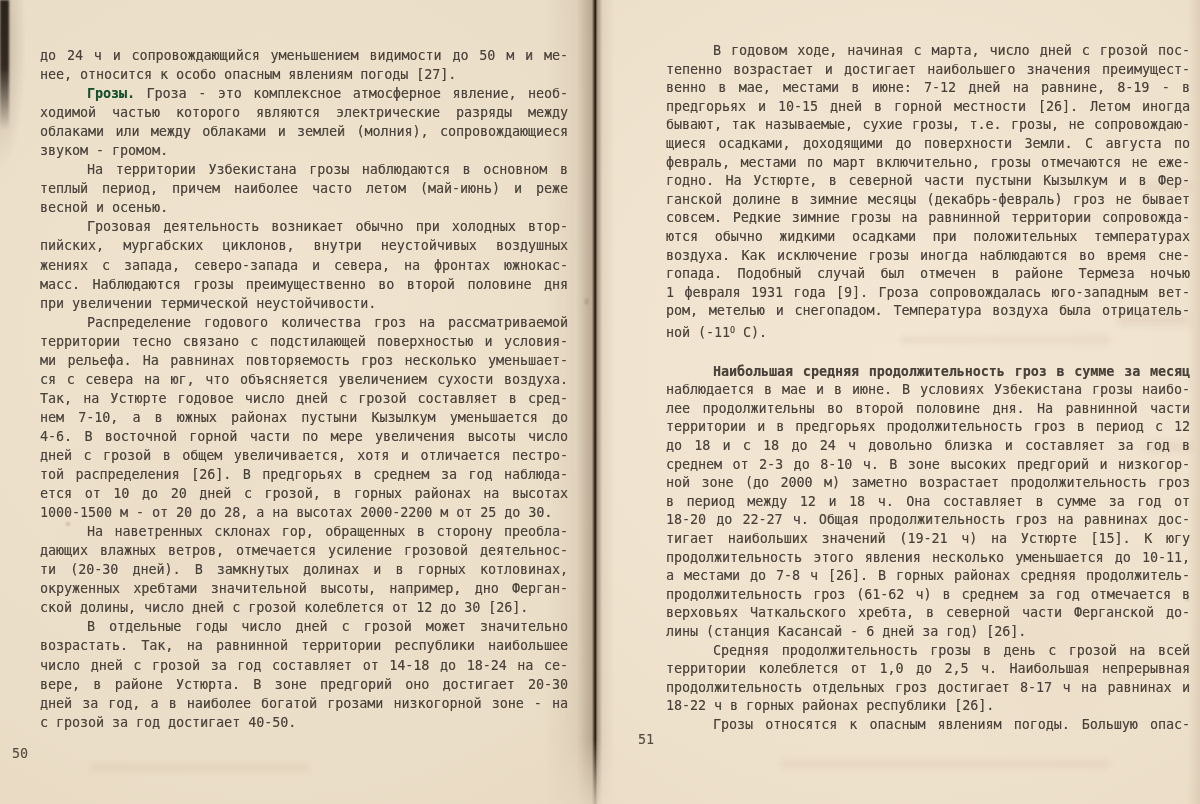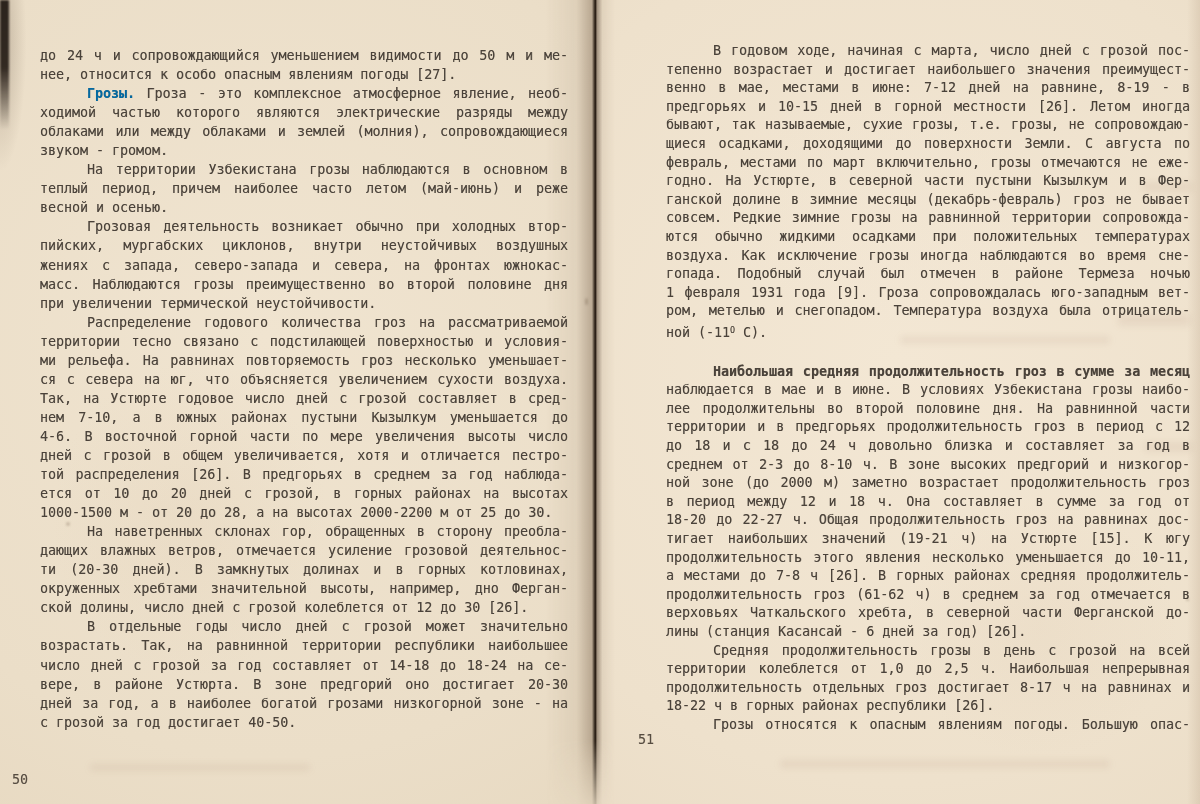--- a/index.html
+++ b/index.html
@@ -48,29 +48,29 @@
   .text {
     position: absolute;
     font-size: 13.3px;
     color: #4a423a;
     text-shadow: 0.3px 0.3px 0.6px rgba(74,66,58,0.45);
   }
   .text .line { text-align: justify; text-align-last: justify; }
   .text .line.end { text-align-last: left; }
   .text .line.indent { text-indent: 47px; }
   .text .line.gap { margin-top: 20px; font-weight: bold; }
-  .lead-bold { font-weight: 700; color: #0369a1; }
+  .lead-bold { font-weight: 700; color: #14532d; }
   .sup { font-size: 0.62em; vertical-align: 0.5em; }
   #left-text  { left: 40px;  top: 46px; width: 528px; line-height: 19.05px; }
   #right-text { left: 666px; top: 42px; width: 524px; line-height: 18.6px; }
   .pagenum {
     position: absolute; font-size: 13.3px; color: #564c41;
     text-shadow: 0.3px 0.3px 0.6px rgba(86,76,65,0.4);
   }
-  #left-pagenum  { left: 12px;  top: 772px; width: 528px; }
+  #left-pagenum  { left: 12px;  top: 746px; width: 528px; }
   #right-pagenum { left: 638px; top: 732px; width: 524px; }
   .ghost {
     position: absolute; background: rgba(156,122,96,0.10);
     filter: blur(3px); border-radius: 4px;
   }
   .speck {
     position: absolute; background: rgba(90,70,50,0.25);
     filter: blur(1px); border-radius: 50%;
   }
   .blotch { position: absolute; border-radius: 50%; pointer-events: none; }

